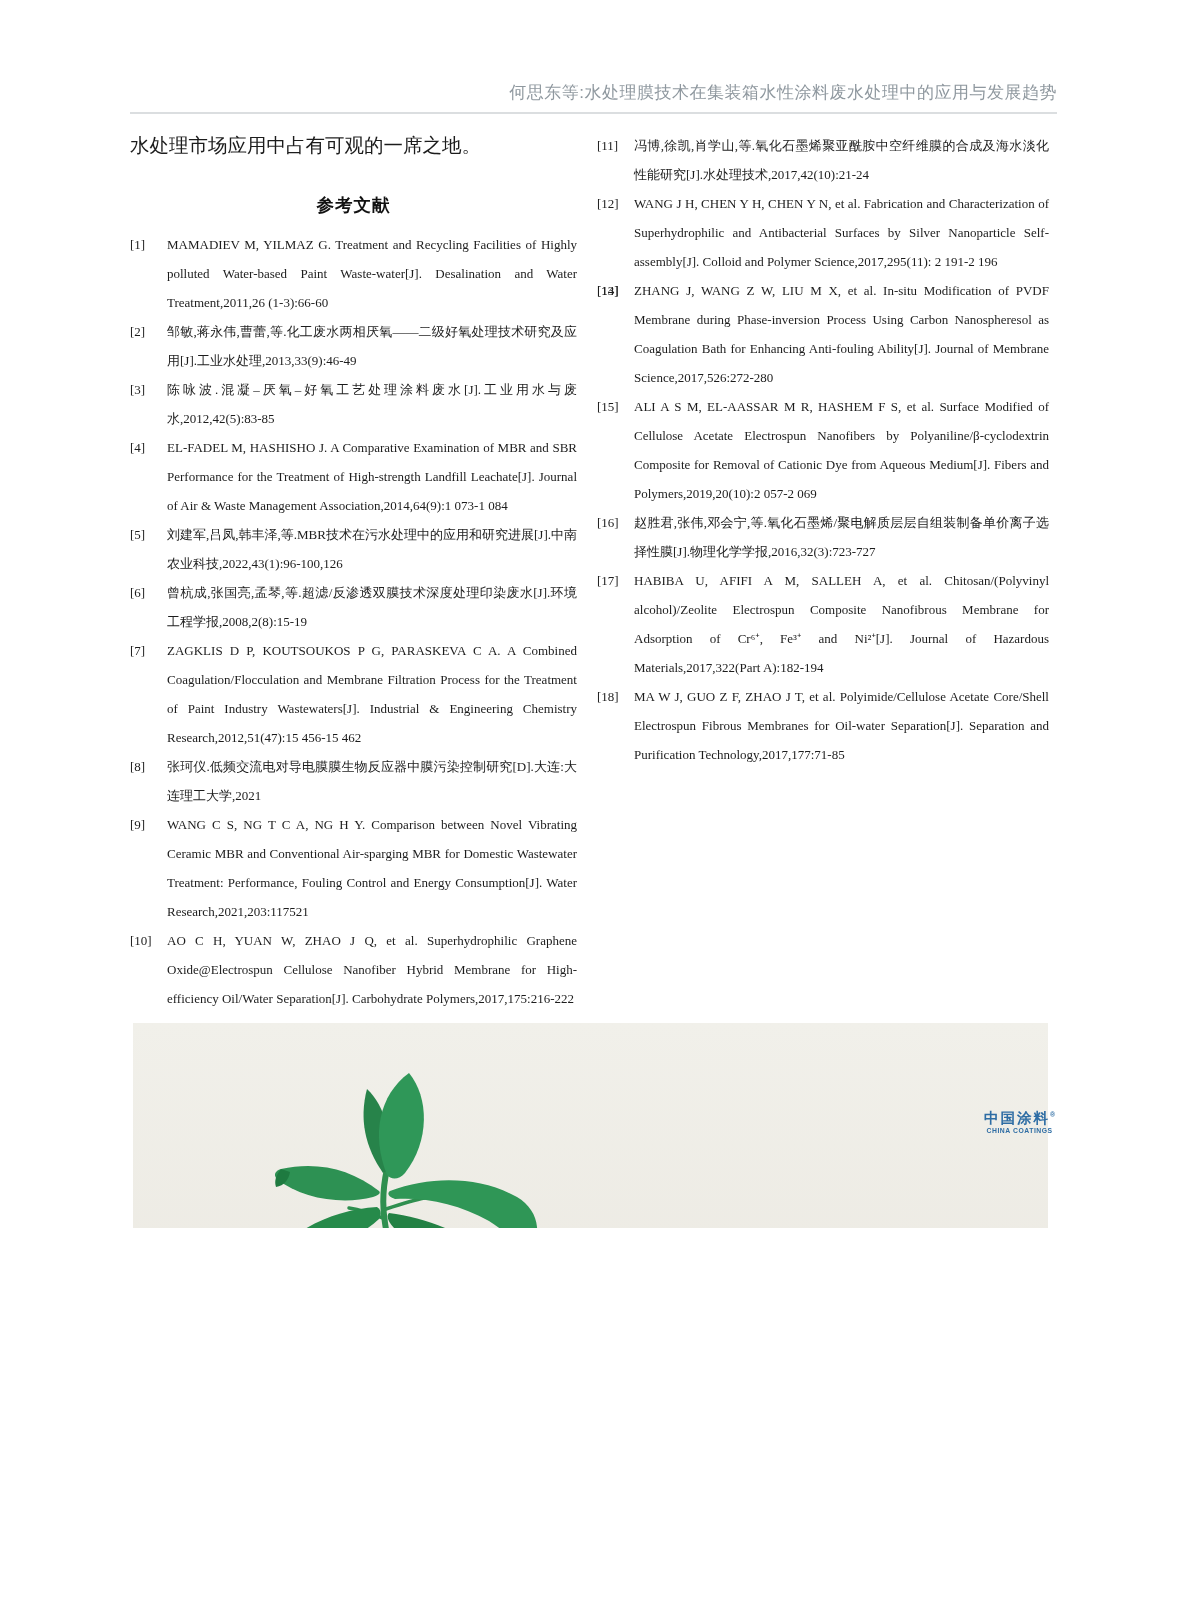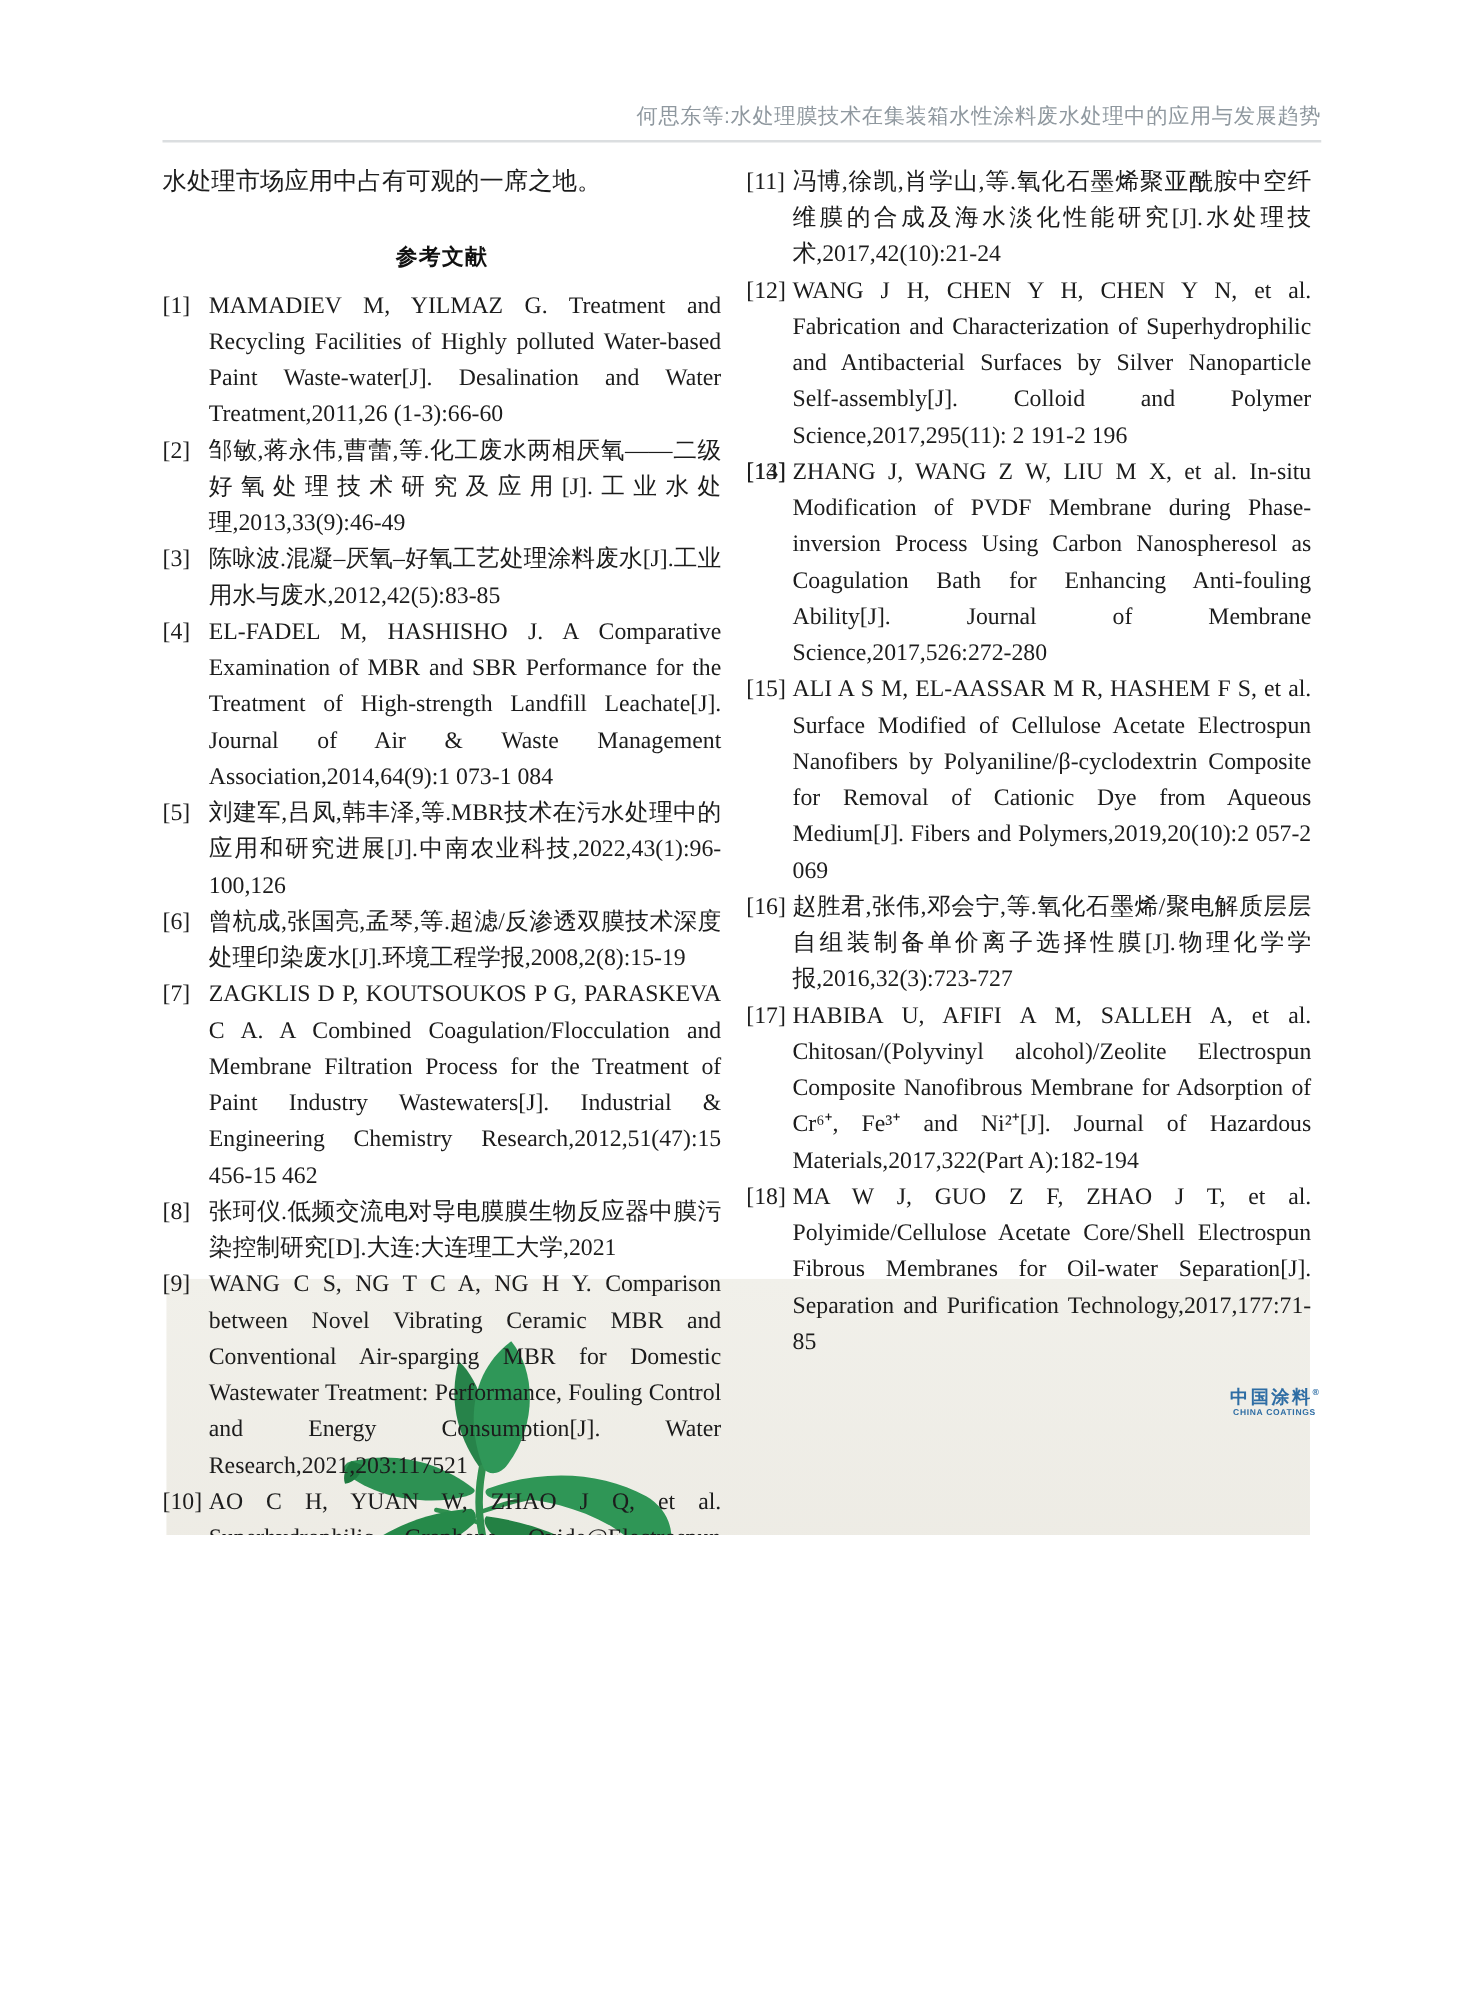--- a/index.html
+++ b/index.html
@@ -40,21 +40,21 @@
   .closing { margin:0; font-size:19.5px; line-height:29px; }
 
   .refs-heading {
     margin:33px 0 13px 0; text-align:center;
     font-family:"Liberation Sans", sans-serif;
     font-size:17.5px; font-weight:bold; color:#111; letter-spacing:1px;
   }
 
   .ref {
     position:relative; padding-left:37px;
-    font-size:19px; line-height:29px; text-align:justify;
+    font-size:13px; line-height:29px; text-align:justify;
   }
   .ref-num { position:absolute; left:0; top:0; }
 
   
   .footer {
     position:absolute; top:1499px; right:139px; z-index:2;
     display:flex; align-items:center;flex-direction:column;
   }
   .footer-titles { text-align:right; }
   .footer-cn {

